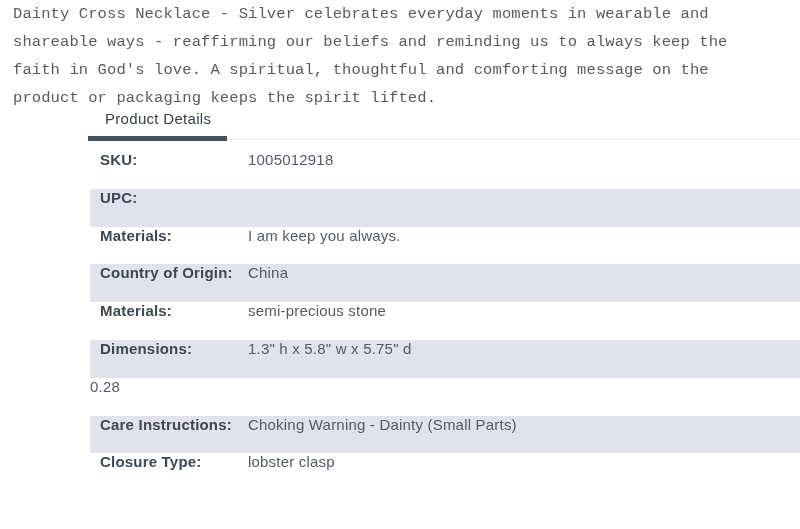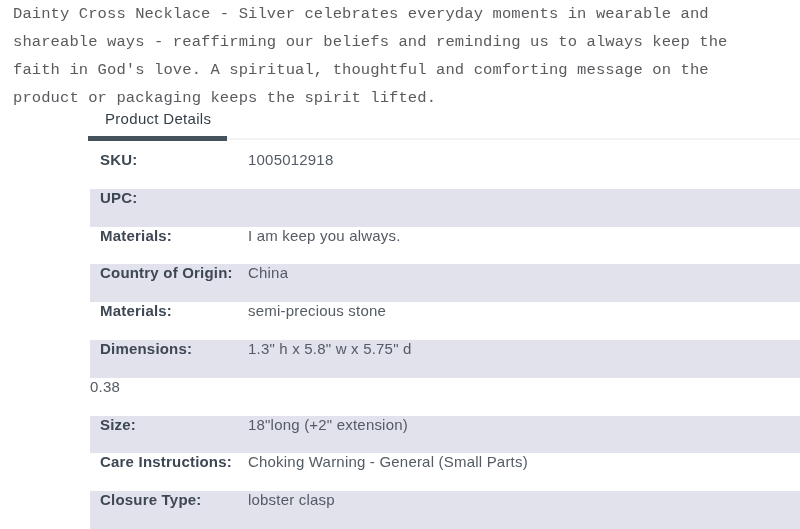--- a/index.html
+++ b/index.html
@@ -127,29 +127,25 @@
     </div>
     <div class="row">
       <div class="cell label">Materials:</div>
       <div class="cell value">semi-precious stone</div>
     </div>
     <div class="row">
       <div class="cell label">Dimensions:</div>
       <div class="cell value">1.3" h x 5.8" w x 5.75" d</div>
     </div>
     <div class="row">
-      <div class="cell value">0.38</div>
-    </div>
-    <div class="row">
-      <div class="cell label">Size:</div>
-      <div class="cell value">18"long (+2" extension)</div>
+      <div class="cell value">0.28</div>
     </div>
     <div class="row">
       <div class="cell label">Care Instructions:</div>
-      <div class="cell value">Choking Warning - General (Small Parts)</div>
+      <div class="cell value">Choking Warning - Dainty (Small Parts)</div>
     </div>
     <div class="row">
       <div class="cell label">Closure Type:</div>
       <div class="cell value">lobster clasp</div>
     </div>
   </section>
 
 </main>
 
 </body></html>

